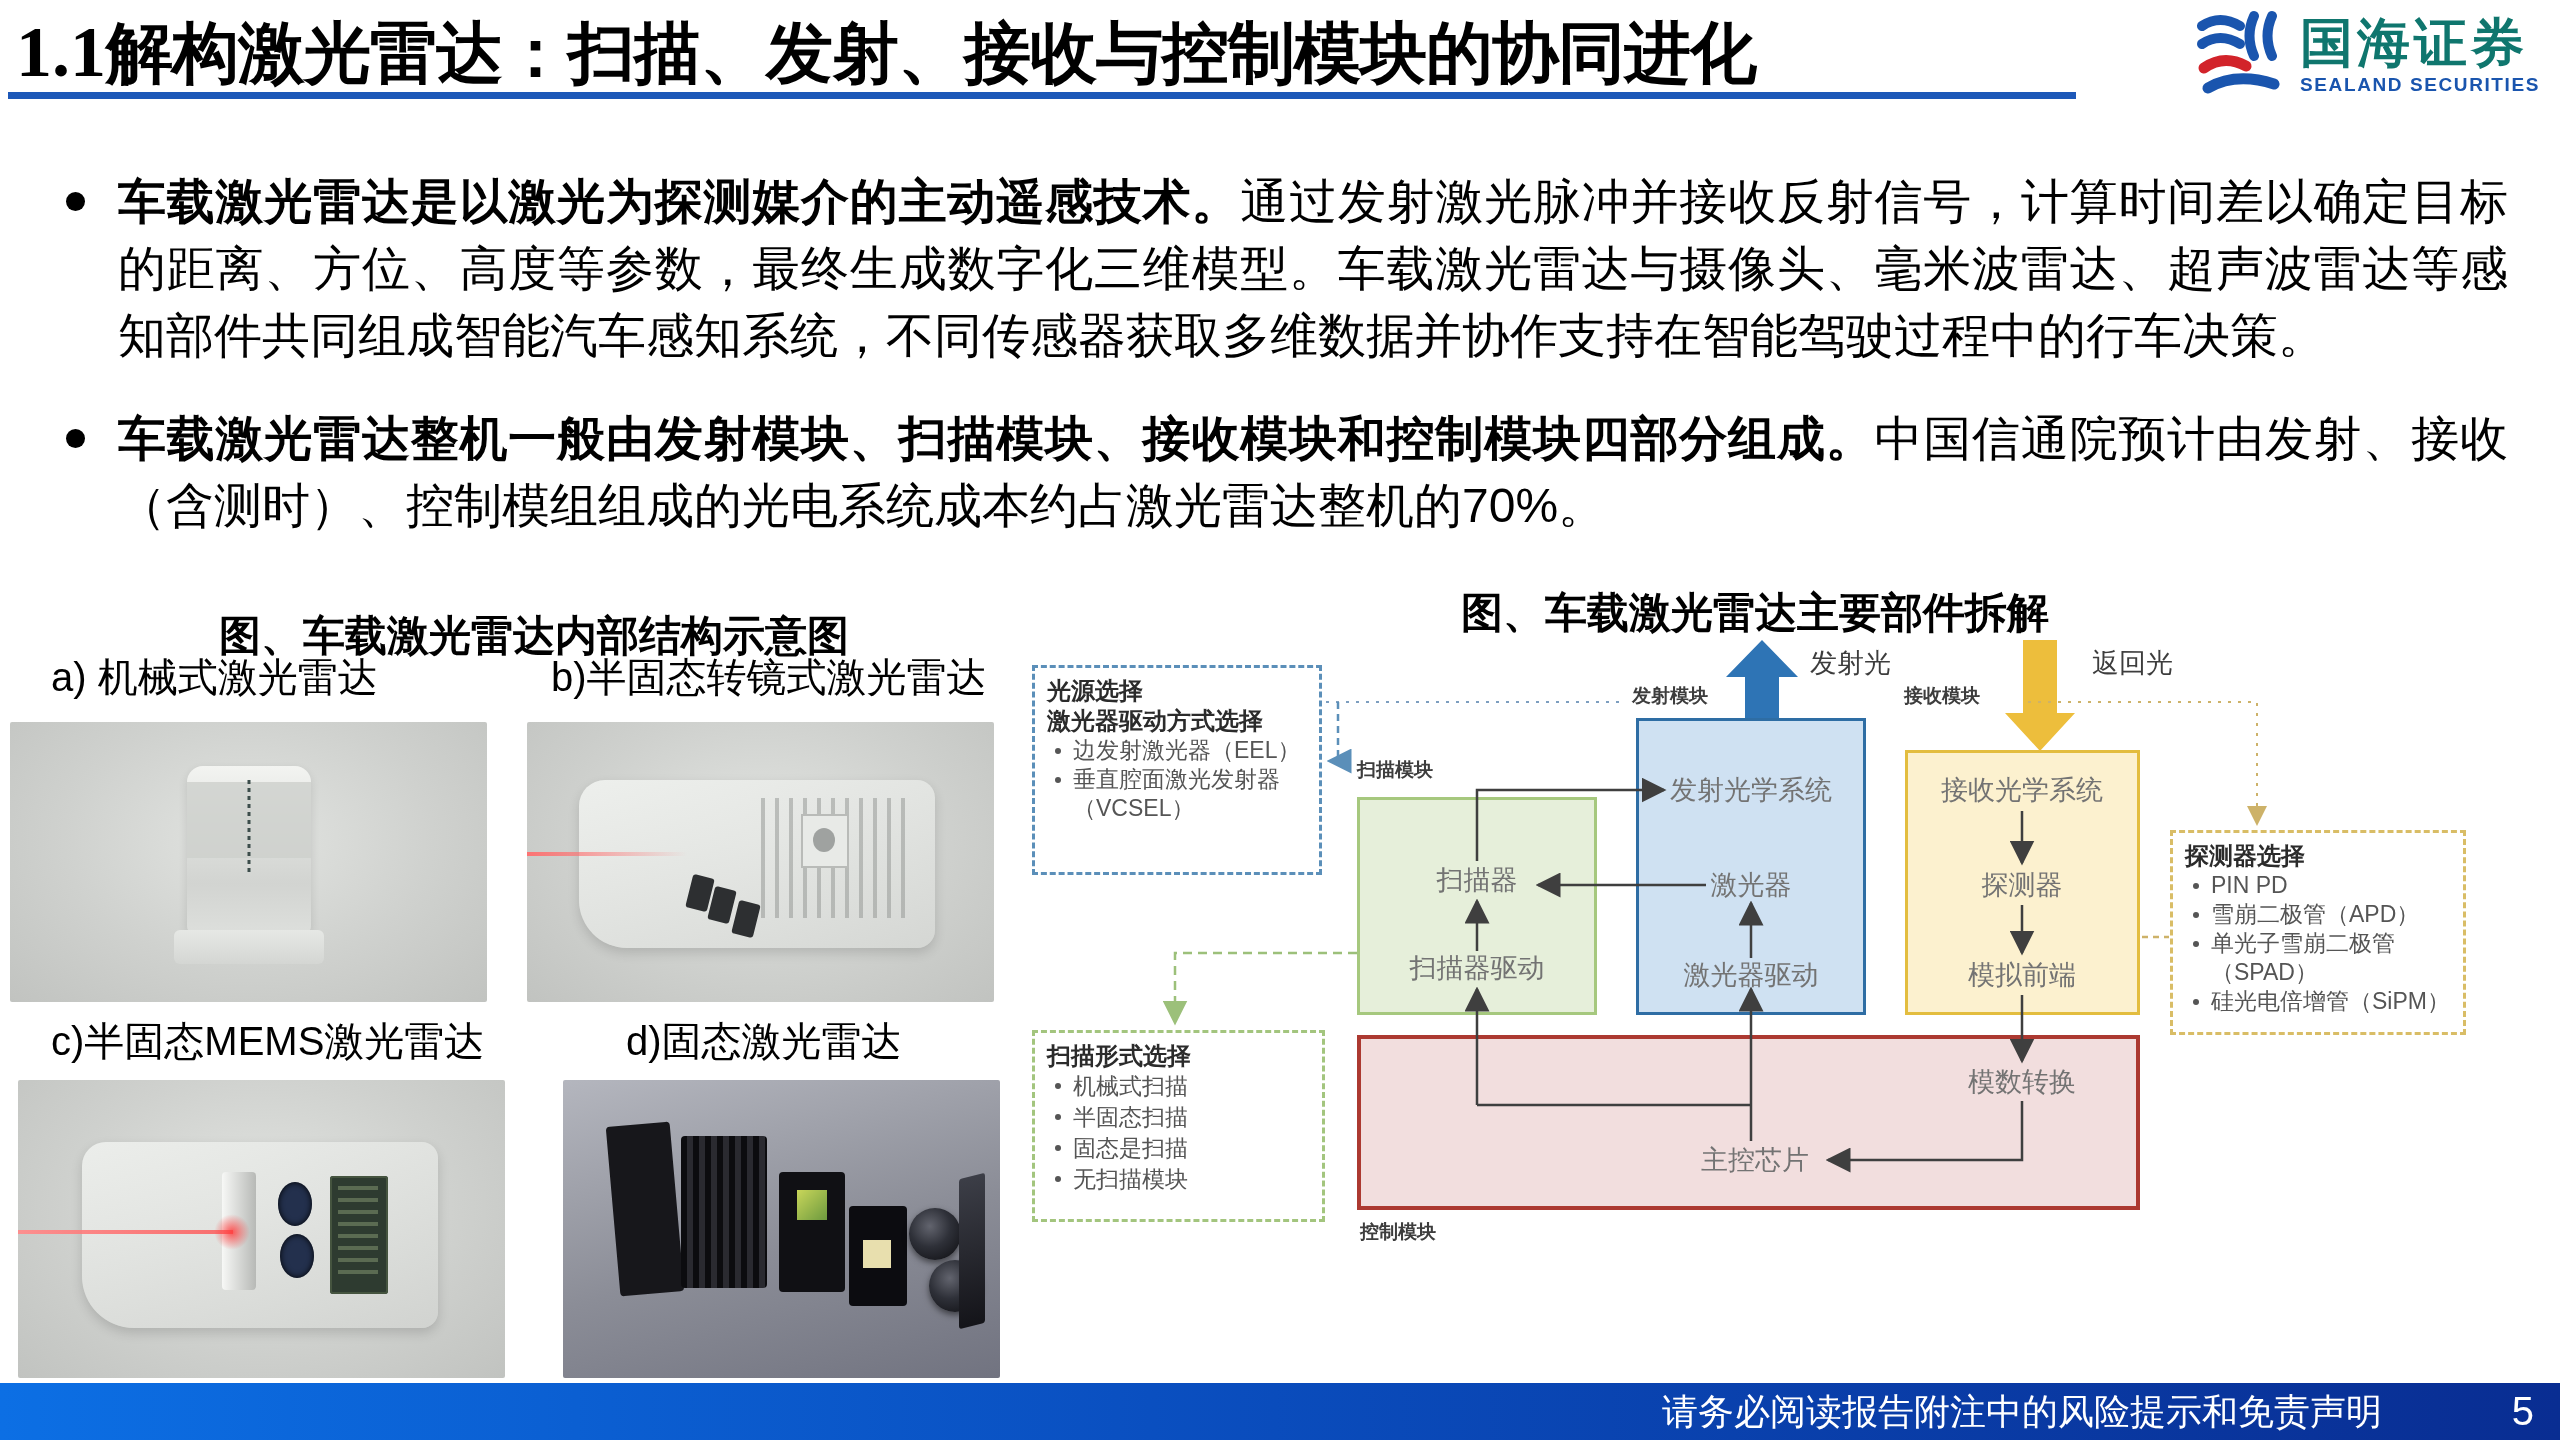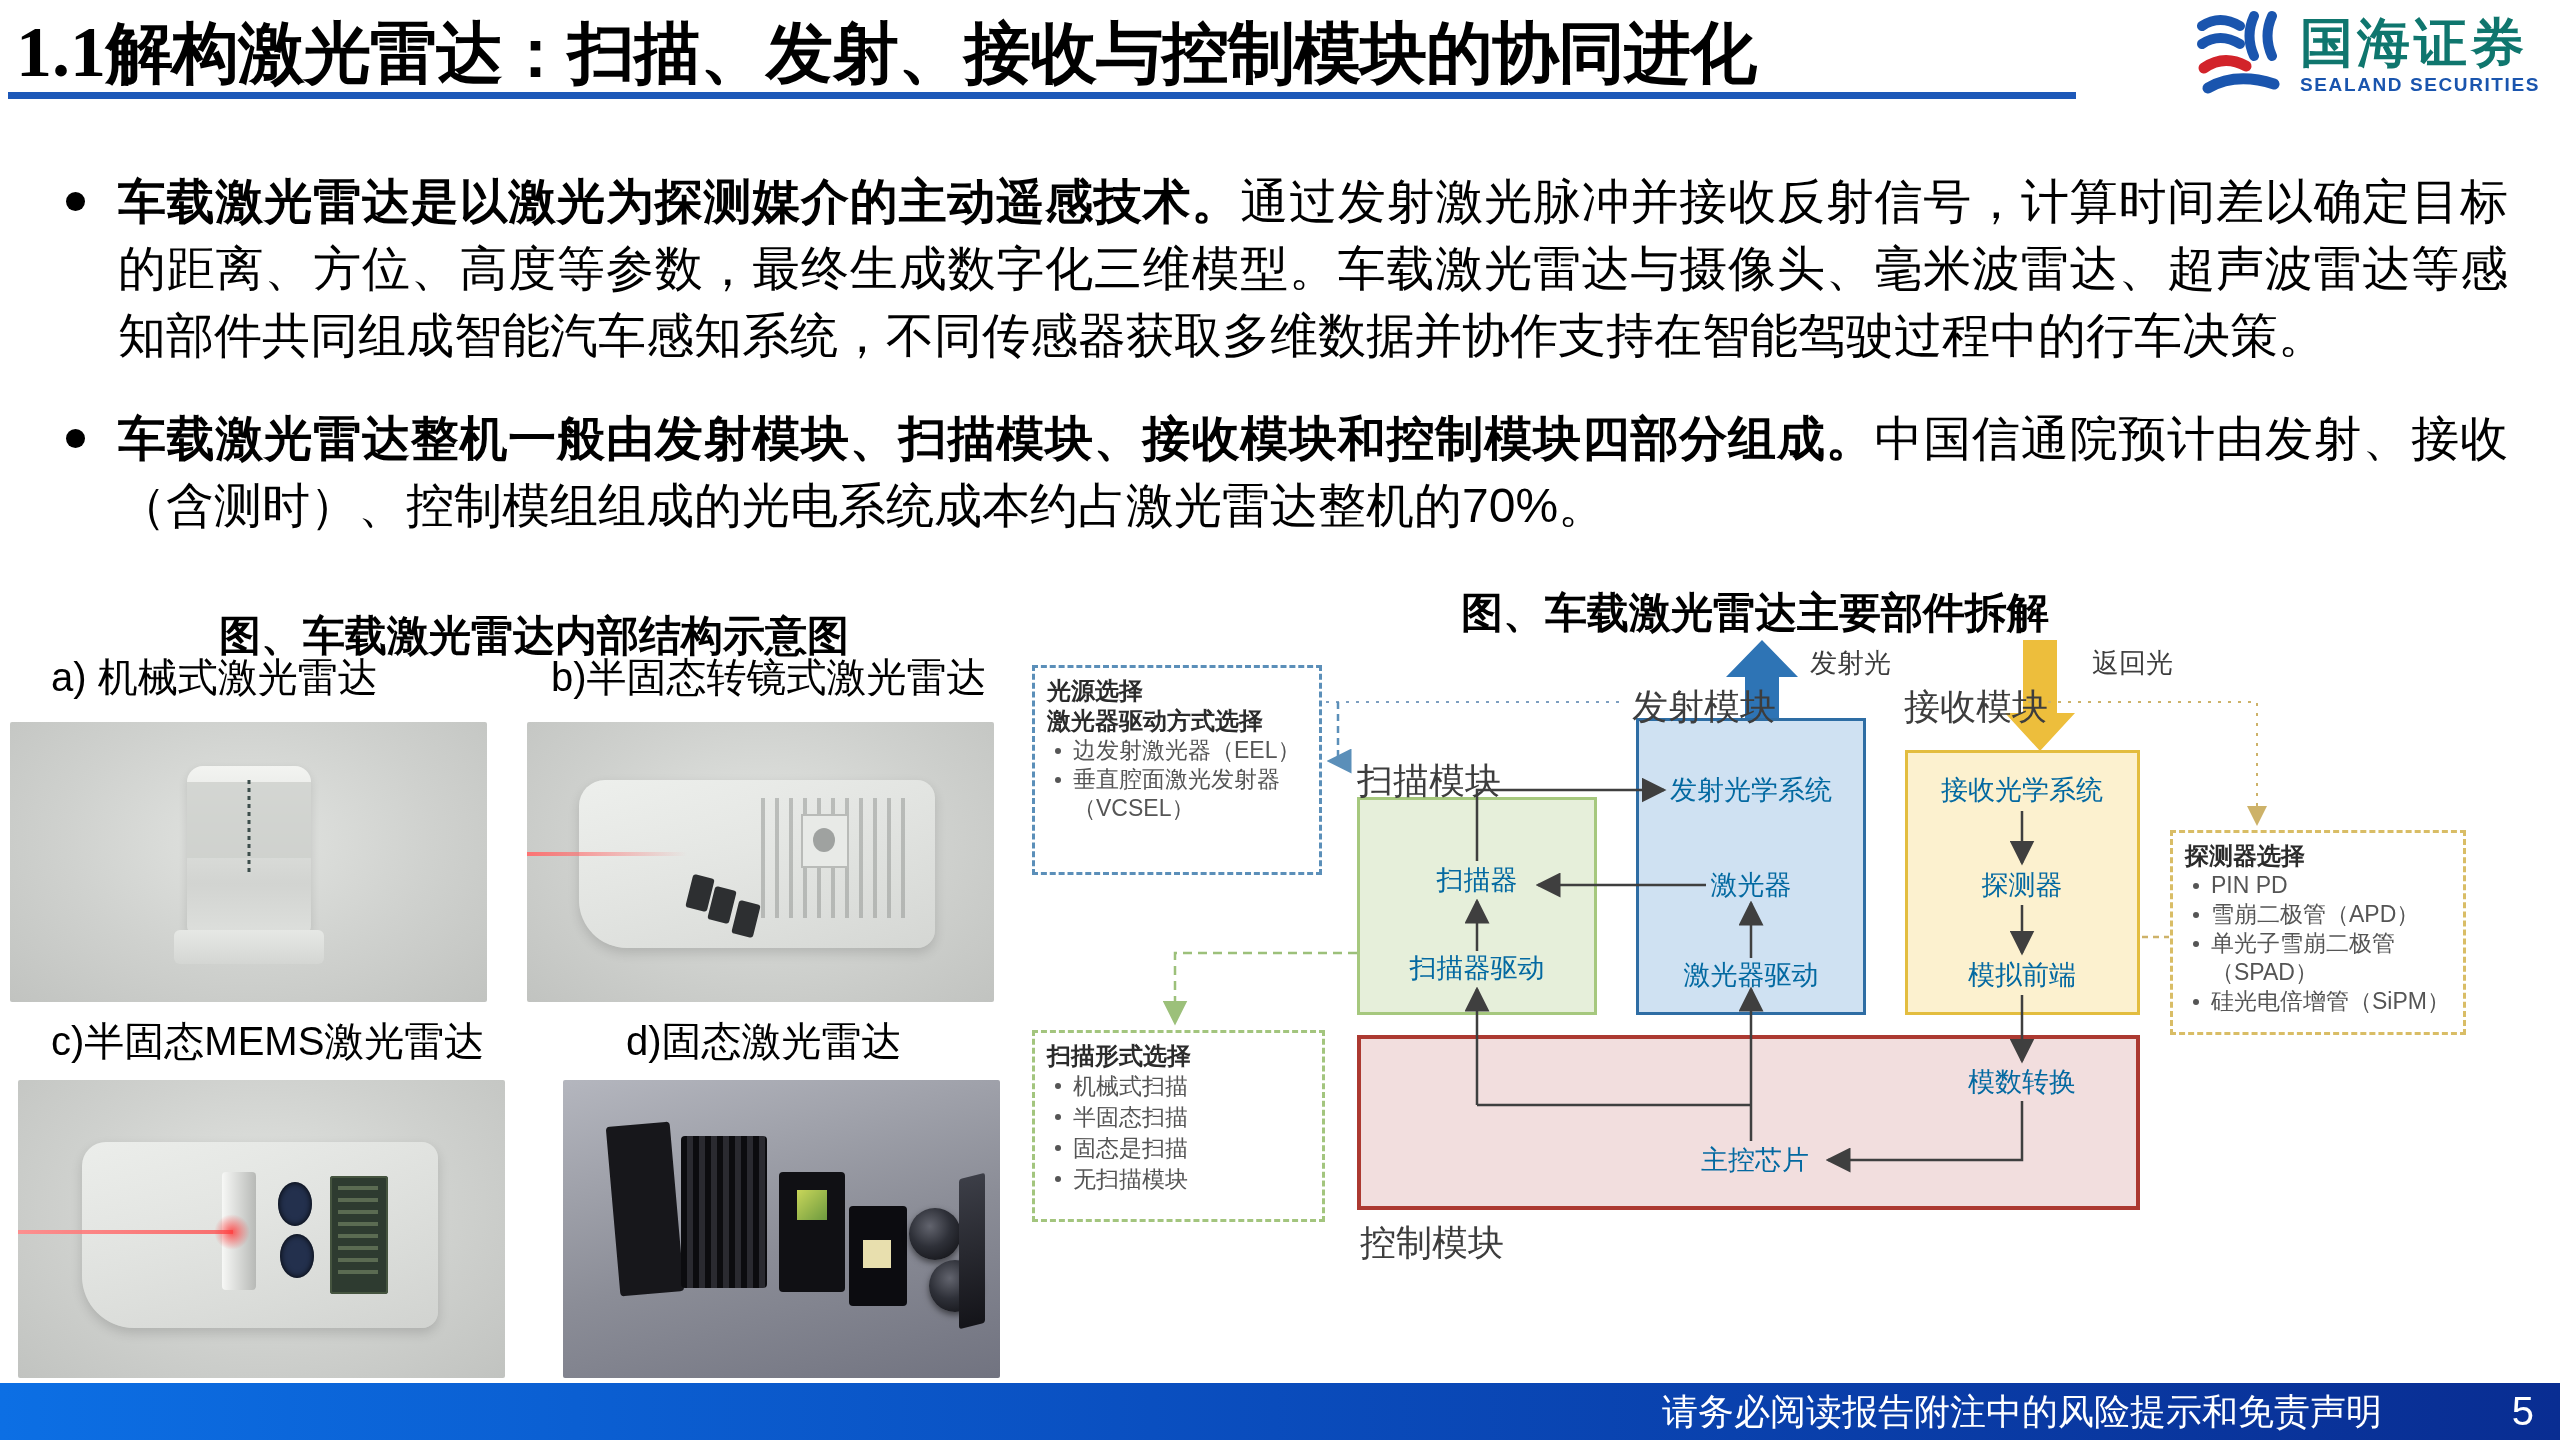--- a/index.html
+++ b/index.html
@@ -94,23 +94,23 @@
   .box-ctrl{left:337px;top:450px;width:783px;height:175px;background:#f2dede;border:4px solid #ac3931;}
   .opt{position:absolute;box-sizing:border-box;padding:8px 12px;background:#fff;}
   .opt-blue{left:12px;top:80px;width:290px;height:210px;border:3px dashed #5b8fb9;}
   .opt-green{left:12px;top:445px;width:293px;height:192px;border:3px dashed #a3c57e;}
   .opt-yellow{left:1150px;top:245px;width:296px;height:205px;border:3px dashed #d9bd66;}
   .opt-title{font-size:24px;font-weight:700;color:#2b2b2b;line-height:30px;}
   .opt ul{margin:0;padding:0;list-style:none;}
   .opt li{display:flex;font-size:23px;color:#555;line-height:29px;}
   .opt-green li{line-height:31px;}
   .li-dot{flex:0 0 auto;width:6px;height:6px;border-radius:50%;background:#555;margin:12px 12px 0 8px;}
-  .mod-label{position:absolute;font-size:36px;font-weight:400;color:#3d3d3d;white-space:nowrap;}
+  .mod-label{position:absolute;font-size:19px;font-weight:700;color:#3d3d3d;white-space:nowrap;}
   .ray-label{position:absolute;font-size:27px;color:#3d3d3d;white-space:nowrap;margin-left:8px;}
-  .node{position:absolute;font-size:27px;color:#0369a1;white-space:nowrap;transform:translate(-50%,-50%);font-family:Liberation Mono, monospace;}
+  .node{position:absolute;font-size:27px;color:#737373;white-space:nowrap;transform:translate(-50%,-50%);font-family:Liberation Mono, monospace;}
   svg.wires{position:absolute;left:0;top:0;}
   
   .footer{position:absolute;left:0;top:1383px;width:2560px;height:57px;
         background:linear-gradient(90deg,#0c6fe4 0%,#0a4fc0 45%,#092d92 100%);color:#fff;}
   .src{position:absolute;left:142px;top:0;line-height:57px;font-size:31px;}
   .disc{position:absolute;right:178px;top:0;line-height:57px;font-size:36px;}
   .pg{position:absolute;right:26px;top:0;line-height:57px;font-size:40px;}
 </style>
 </head>
 <body>

